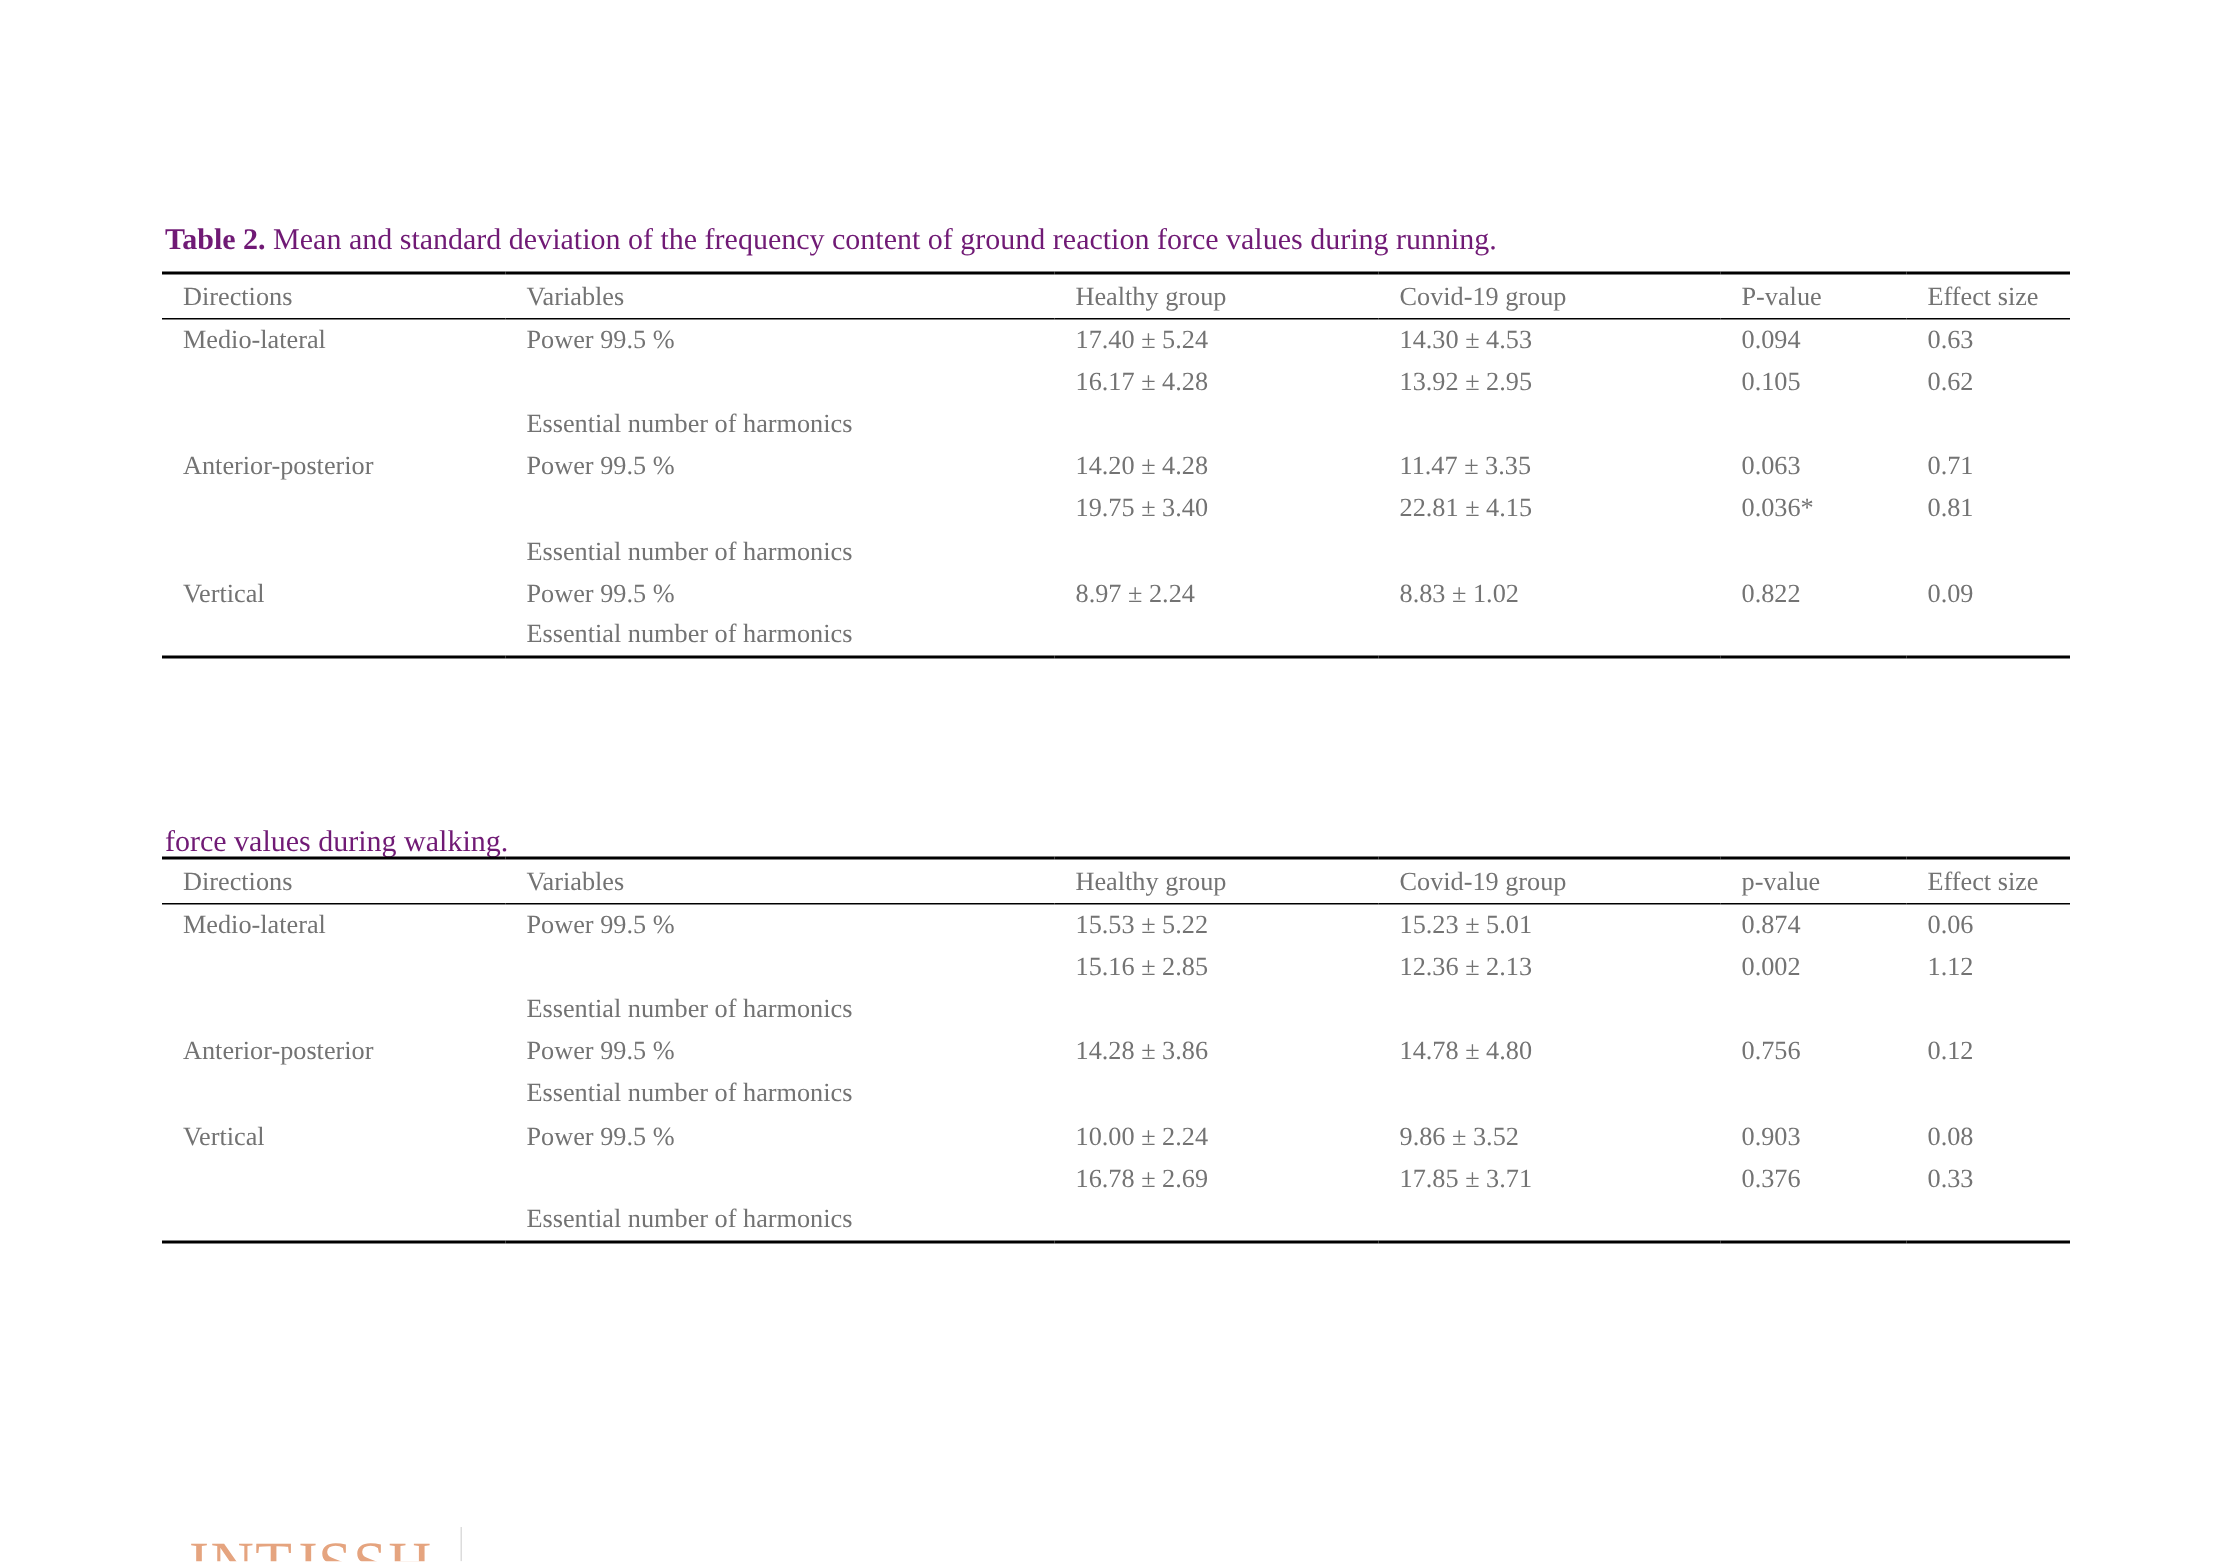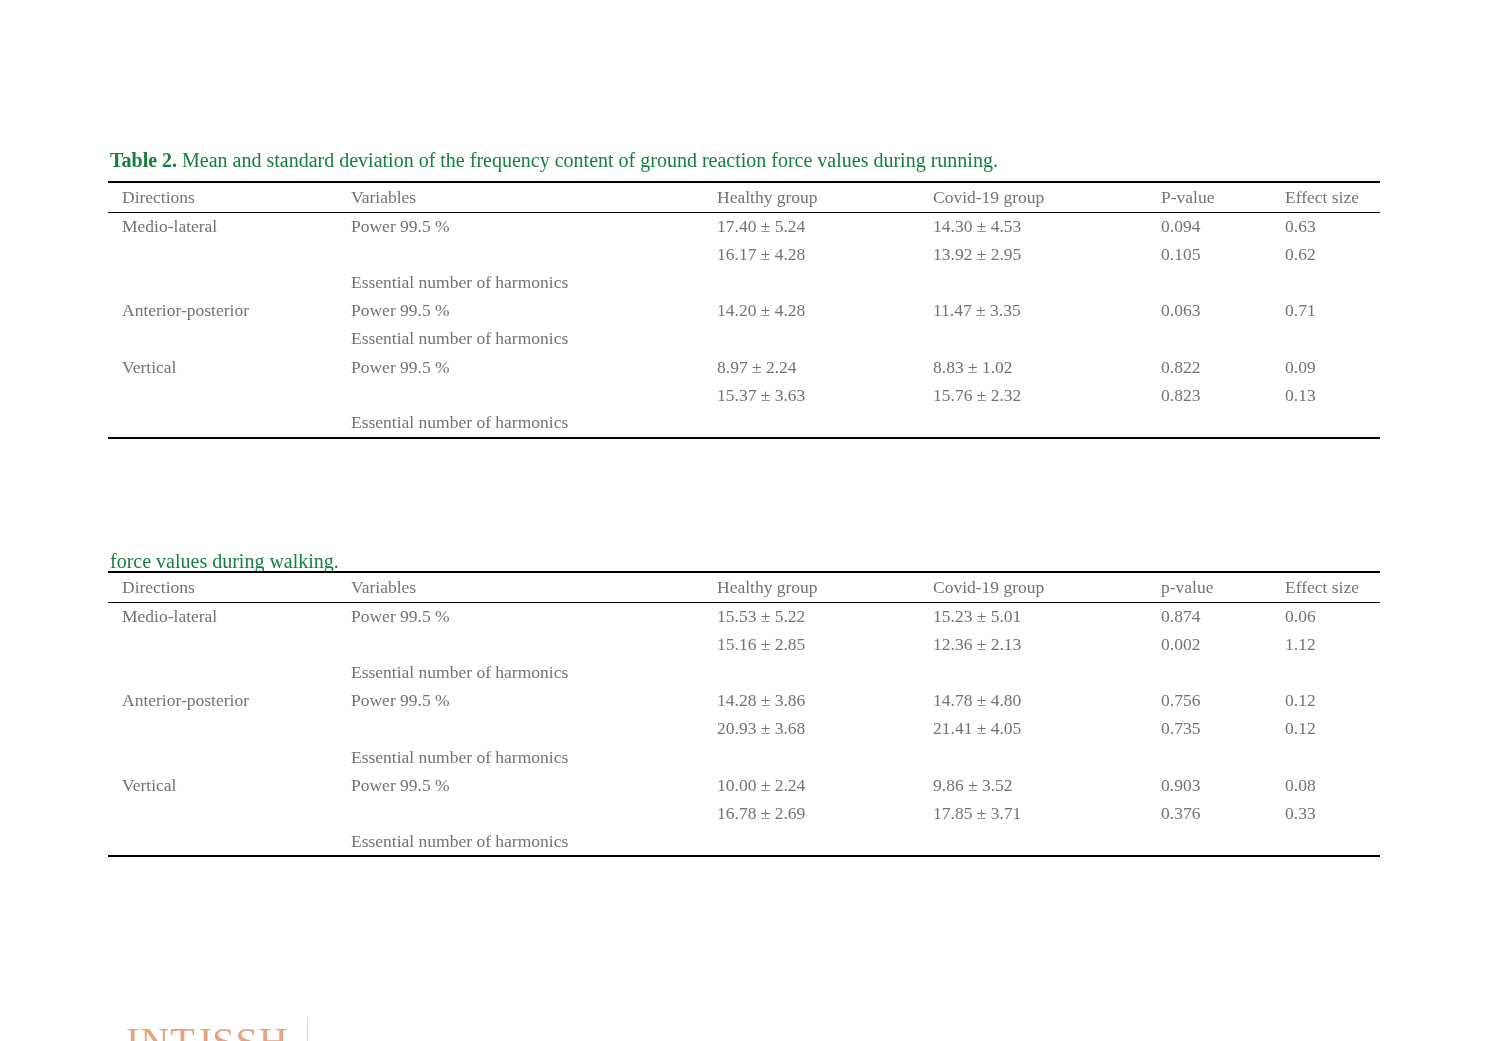--- a/index.html
+++ b/index.html
@@ -12,21 +12,21 @@
     position: relative;
     width: 1490px;
     height: 1041px;
     background: #ffffff;
     overflow: hidden;
   }
   .caption {
     position: absolute;
     left: 110px;
     font-size: 20px;
-    color: #15803d;
+    color: #701a75;
     white-space: nowrap;
   }
   .caption .cap-bold { font-weight: bold; }
   .caption-running { top: 129px; }
   .caption-walking { top: 530px; }
 
   table.data-table {
     position: absolute;
     left: 108px;
     width: 1272px;
@@ -128,41 +128,41 @@
         <tr>
           <td>Anterior-posterior</td>
           <td>Power 99.5 %</td>
           <td>14.20 ± 4.28</td>
           <td>11.47 ± 3.35</td>
           <td>0.063</td>
           <td>0.71</td>
         </tr>
         <tr>
           <td></td>
+          <td></td>
+          <td>19.75 ± 3.40</td>
+          <td>22.81 ± 4.15</td>
+          <td>0.036*</td>
+          <td>0.81</td>
+        </tr>
+        <tr>
+          <td></td>
           <td>Essential number of harmonics</td>
           <td></td>
           <td></td>
           <td></td>
           <td></td>
         </tr>
         <tr>
           <td>Vertical</td>
           <td>Power 99.5 %</td>
           <td>8.97 ± 2.24</td>
           <td>8.83 ± 1.02</td>
           <td>0.822</td>
           <td>0.09</td>
-        </tr>
-        <tr>
-          <td></td>
-          <td></td>
-          <td>15.37 ± 3.63</td>
-          <td>15.76 ± 2.32</td>
-          <td>0.823</td>
-          <td>0.13</td>
         </tr>
         <tr>
           <td></td>
           <td>Essential number of harmonics</td>
           <td></td>
           <td></td>
           <td></td>
           <td></td>
         </tr>
       </tbody>
@@ -217,28 +217,20 @@
         <tr>
           <td>Anterior-posterior</td>
           <td>Power 99.5 %</td>
           <td>14.28 ± 3.86</td>
           <td>14.78 ± 4.80</td>
           <td>0.756</td>
           <td>0.12</td>
         </tr>
         <tr>
           <td></td>
-          <td></td>
-          <td>20.93 ± 3.68</td>
-          <td>21.41 ± 4.05</td>
-          <td>0.735</td>
-          <td>0.12</td>
-        </tr>
-        <tr>
-          <td></td>
           <td>Essential number of harmonics</td>
           <td></td>
           <td></td>
           <td></td>
           <td></td>
         </tr>
         <tr>
           <td>Vertical</td>
           <td>Power 99.5 %</td>
           <td>10.00 ± 2.24</td>

